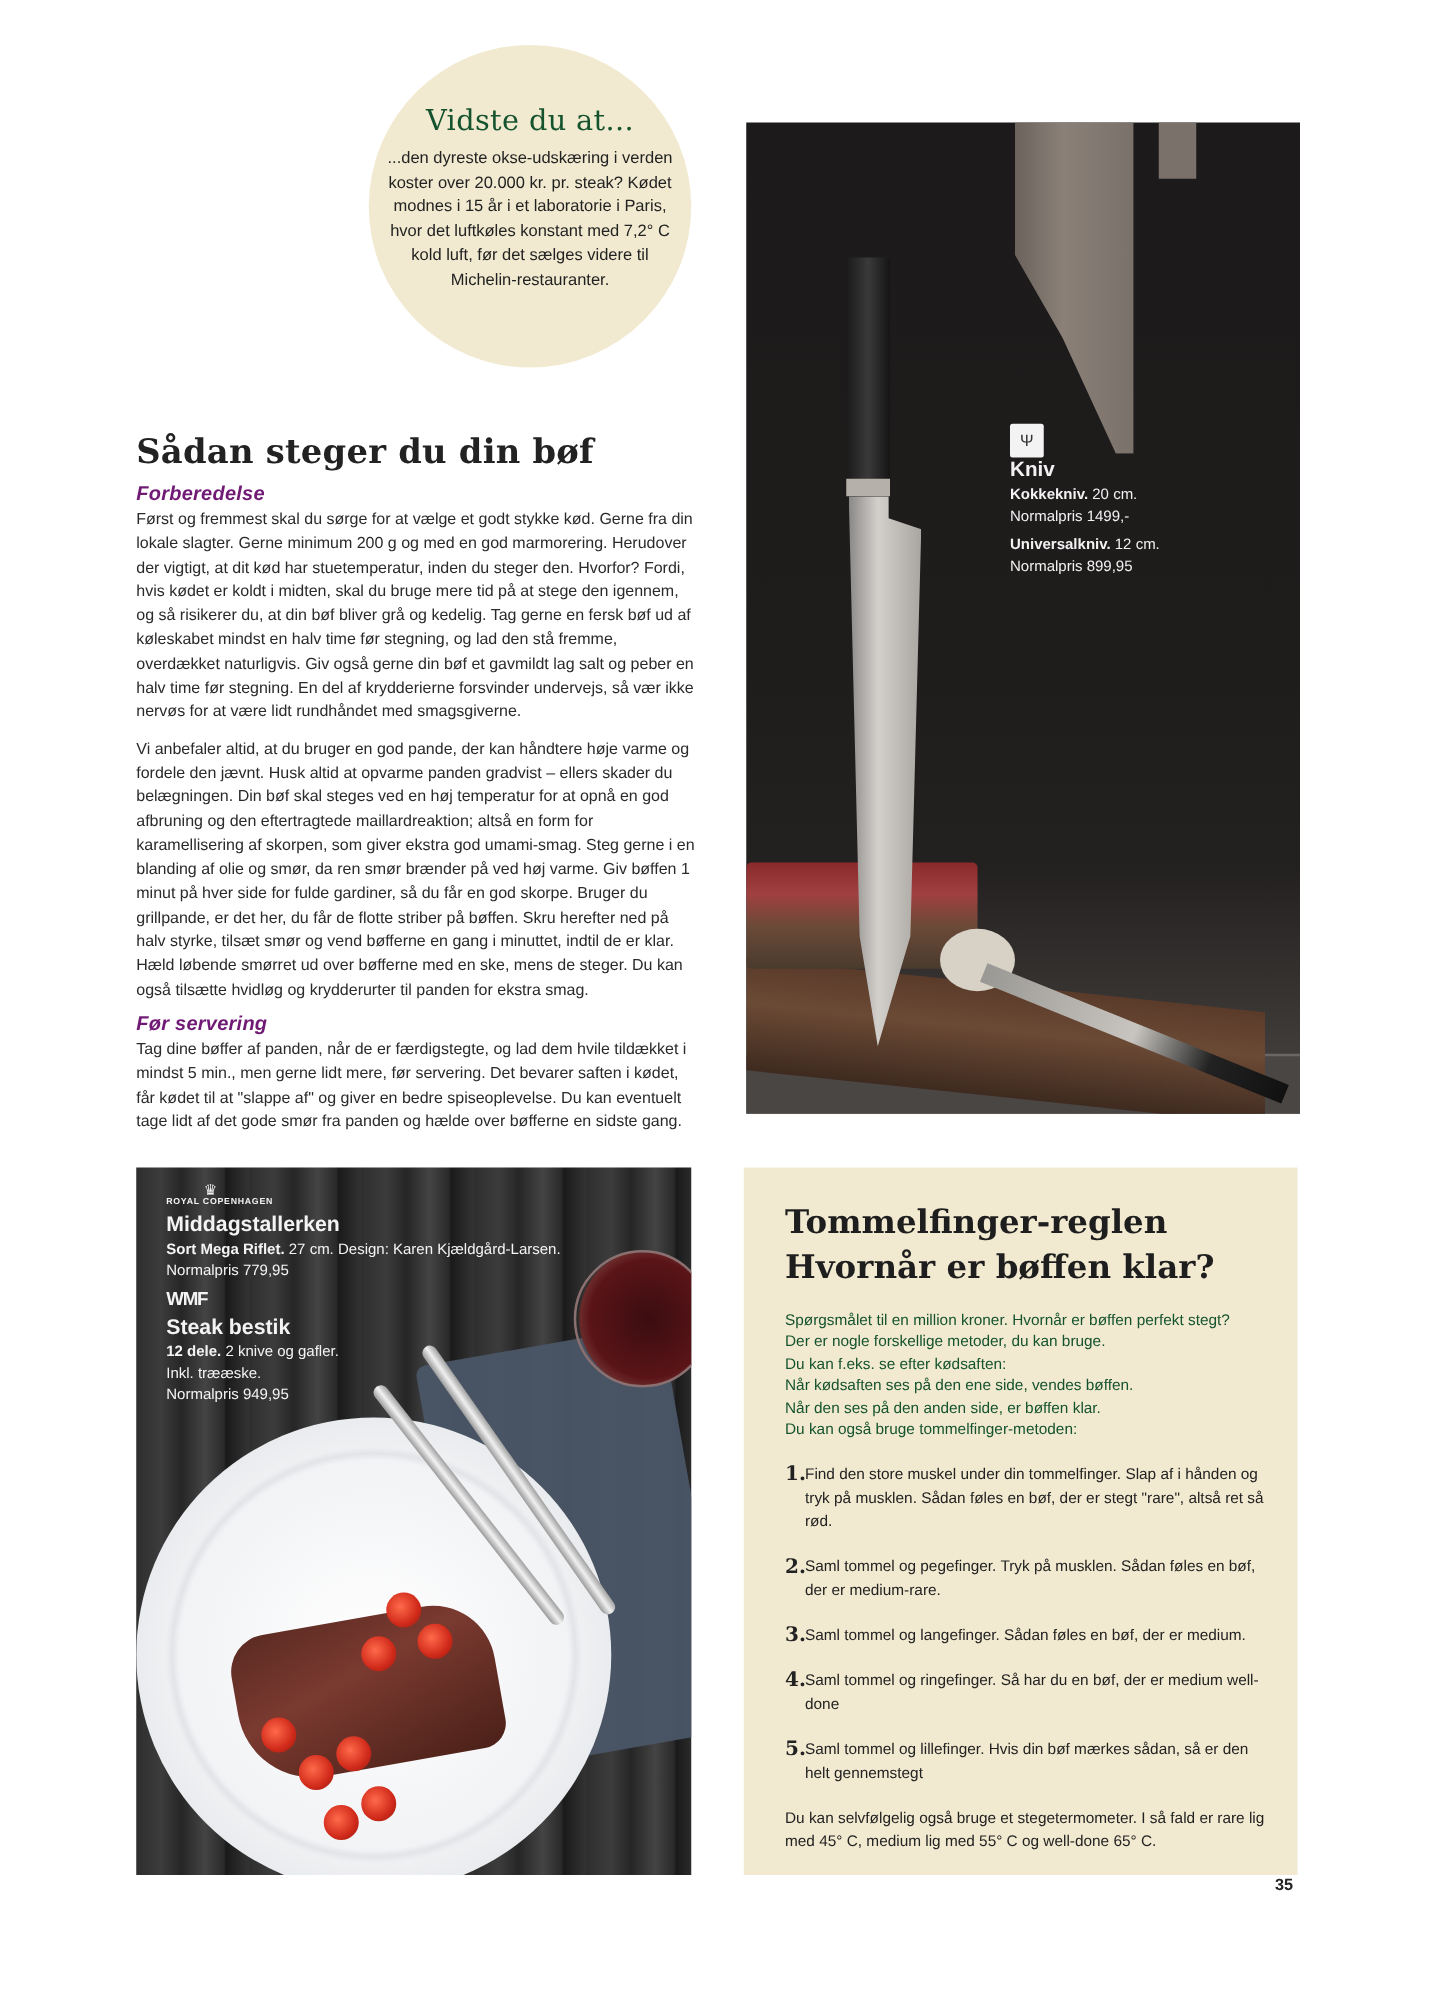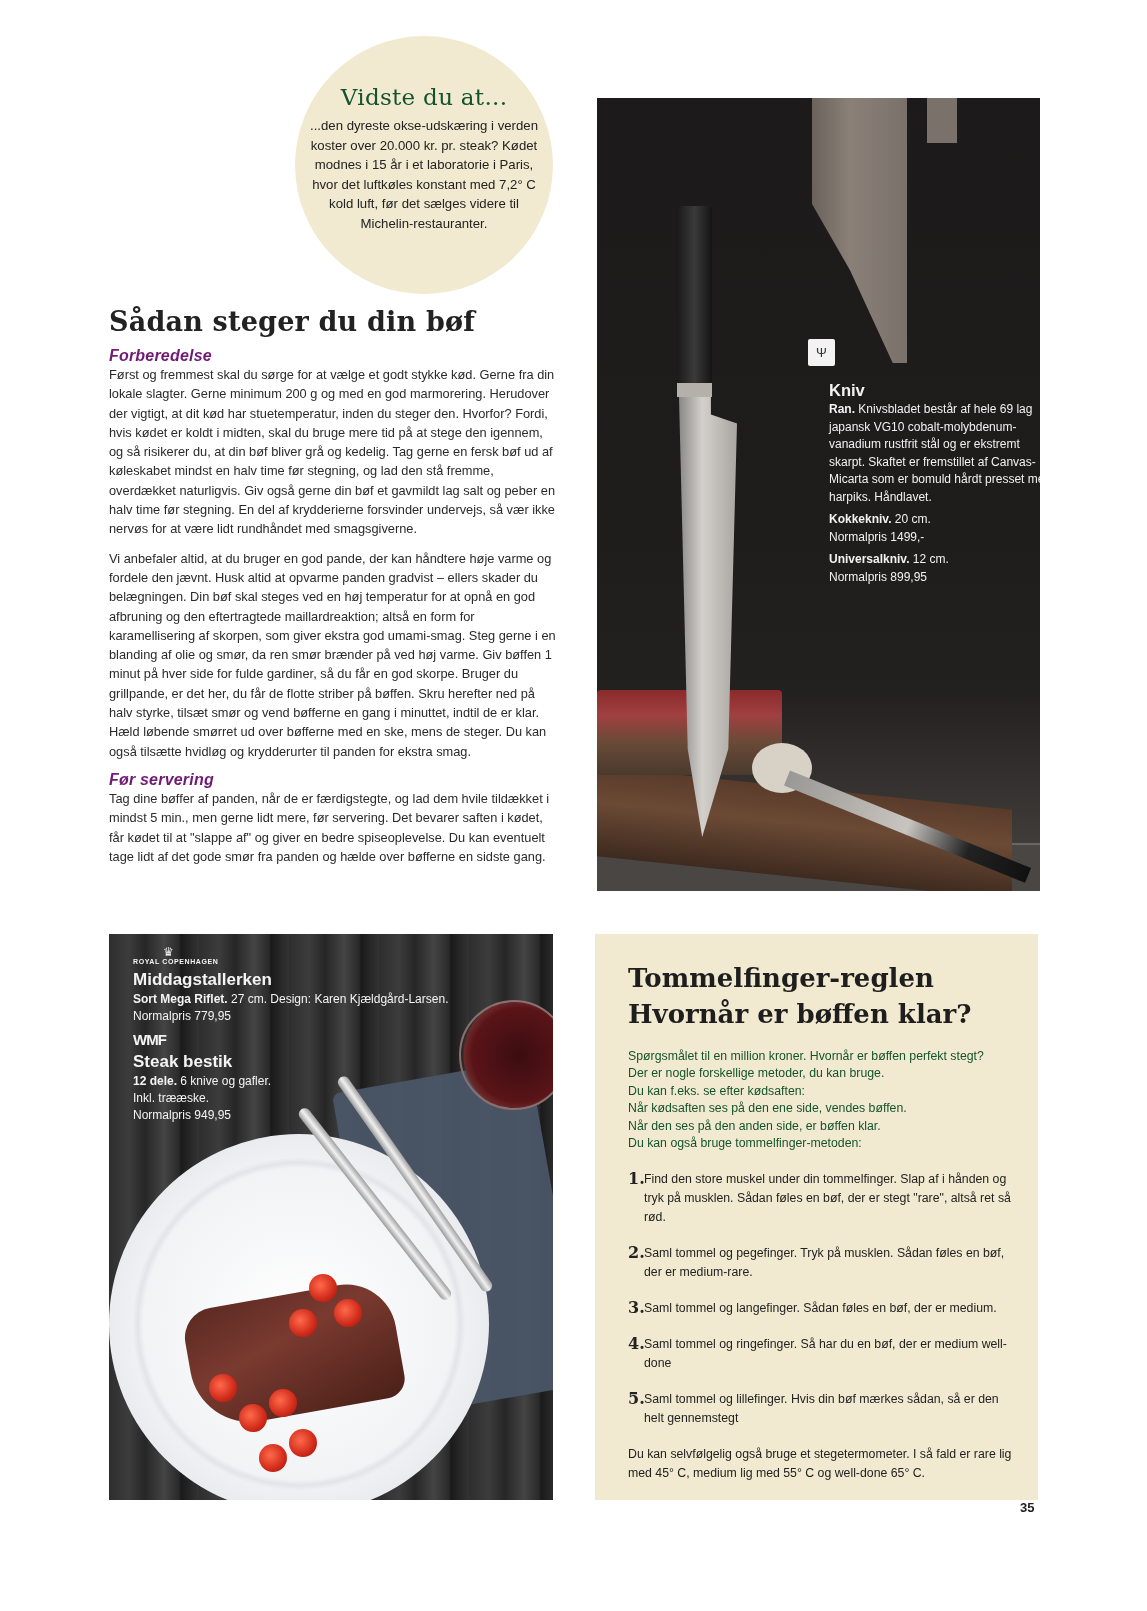--- a/index.html
+++ b/index.html
@@ -11,21 +11,21 @@
     position: absolute; left: 295px; top: 36px; width: 258px; height: 258px;
     border-radius: 50%; background: #f1ead0;
     display: flex; flex-direction: column; align-items: center; padding-top: 48px;
     text-align: center;
   }
   .fact-title { font-family: "DejaVu Serif", serif; font-weight: normal; font-size: 23px; color: #14532d; letter-spacing: 0.3px; }
   .fact-body { margin-top: 6px; font-size: 13.2px; line-height: 19.5px; color: #222; width: 240px; }
 
   
   .article { position: absolute; left: 109px; top: 306px; width: 448px; }
-  .article-title { font-family: "DejaVu Serif", serif; font-weight: bold; font-size: 27px; color: #222; letter-spacing: 0.2px; margin-bottom: 10px; }
+  .article-title { font-family: "DejaVu Serif", serif; font-weight: bold; font-size: 27px; color: #222; letter-spacing: 0.2px; margin-bottom: 10px; margin-top: 40px; }
   .sec-head { font-weight: bold; font-size: 16px; color: #701a75; line-height: 18px; letter-spacing: 0.2px; font-style: italic; }
   .sec-body { font-size: 12.8px; line-height: 19.3px; color: #2a2a2a; margin-bottom: 10px; text-align: left; }
 
   
   .knife-photo {
     position: absolute; left: 597px; top: 98px; width: 443px; height: 793px; overflow: hidden;
     background: linear-gradient(180deg, #1c1a1a 0%, #1f1c1c 55%, #232020 75%, #3a3634 90%, #4a4644 100%);
   }
   .towel { position: absolute; left: 215px; top: 0; width: 95px; height: 265px;
     background: linear-gradient(90deg, #6a625b, #8a8078 40%, #7a716a);
@@ -36,21 +36,21 @@
   .knife-blade { position: absolute; left: 82px; top: 299px; width: 58px; height: 440px;
     background: linear-gradient(90deg,#8a8886,#d3d0cc 40%,#a9a6a2);
     clip-path: polygon(0 0, 55% 0, 55% 4%, 100% 6%, 85% 80%, 40% 100%, 15% 80%); }
   .board { position: absolute; left: 0; top: 690px; width: 415px; height: 90px; background: linear-gradient(180deg,#5a3b2a,#6b4a35 40%,#3e2a1f); transform: skewY(6deg); }
   .meat { position: absolute; left: 0; top: 592px; width: 185px; height: 85px; background: linear-gradient(180deg,#8a2a2a,#a04040 30%,#6b4a38 60%,#4a3a2e); border-radius: 4px; }
   .garlic { position: absolute; left: 155px; top: 645px; width: 60px; height: 50px; background: #d8d2c6; border-radius: 50%; }
   .small-knife { position: absolute; left: 190px; top: 672px; width: 260px; height: 16px; background: linear-gradient(90deg,#9a9894,#c8c5c0 50%,#222 75%,#111); transform: rotate(22deg); transform-origin: left center; }
   .counter-edge { position: absolute; left: 0; top: 745px; width: 100%; height: 48px; background: #4a4644; border-top: 2px solid #6a6664; }
 
   .brand-badge { position: absolute; left: 211px; top: 241px; width: 27px; height: 27px; background: #f3f3f3; border-radius: 2px; display: flex; align-items: center; justify-content: center; font-size: 13px; color: #333; }
-  .knife-info { position: absolute; left: 211px; top: 281px; width: 225px; color: #f2f2f2; margin-left: 21px; }
+  .knife-info { position: absolute; left: 211px; top: 267px; width: 225px; color: #f2f2f2; }
   .knife-info .p-title { font-weight: bold; font-size: 16.5px; line-height: 22px; }
   .knife-info .p-body { font-size: 12px; line-height: 17.5px; margin-bottom: 5px; }
   .knife-info b { font-weight: bold; }
 
   
   .plate-photo {
     position: absolute; left: 109px; top: 934px; width: 444px; height: 566px; overflow: hidden;
     background: repeating-linear-gradient(90deg, #2e2e2e 0px, #3c3c3c 20px, #262626 36px, #444 55px, #2a2a2a 70px, #1a1a1a 72px, #333 90px);
   }
   .napkin { position: absolute; left: 250px; top: 140px; width: 200px; height: 330px; background: #4a5566; transform: rotate(-10deg); opacity: 0.95; border-radius: 8px; }
@@ -112,21 +112,20 @@
   <div class="meat"></div>
   <div class="knife-handle"></div>
   <div class="knife-bolster"></div>
   <div class="knife-blade"></div>
   <div class="garlic"></div>
   <div class="small-knife"></div>
 
   <div class="brand-badge">Ψ</div>
   <div class="knife-info">
     <div class="p-title">Kniv</div>
-    <div class="p-body"><b>Ran.</b><span> Knivsbladet består af hele 69 lag japansk VG10 cobalt-molybdenum-vanadium rustfrit stål og er ekstremt skarpt. Skaftet er fremstillet af Canvas-Micarta som er bomuld hårdt presset med harpiks. Håndlavet.</span></div>
     <div class="p-body"><b>Kokkekniv.</b><span> 20 cm.</span><br><span>Normalpris 1499,-</span></div>
     <div class="p-body"><b>Universalkniv.</b><span> 12 cm.</span><br><span>Normalpris 899,95</span></div>
   </div>
 </div>
 
 <div class="plate-photo">
   <div class="napkin"></div>
   <div class="wine-glass"></div>
   <div class="plate">
     <div class="steak"></div>
@@ -146,21 +145,21 @@
     <div class="rc-logo">
       <span class="rc-crown">♛</span>
       <span class="rc-name">ROYAL COPENHAGEN</span>
     </div>
     <div class="p-title">Middagstallerken</div>
     <div class="p-body"><b>Sort Mega Riflet.</b><span> 27 cm. Design: Karen Kjældgård-Larsen.</span></div>
     <div class="p-body">Normalpris 779,95</div>
 
     <div class="wmf-logo">WMF</div>
     <div class="p-title">Steak bestik</div>
-    <div class="p-body"><b>12 dele.</b><span> 6 knive og gafler.</span></div>
+    <div class="p-body"><b>12 dele.</b><span> 2 knive og gafler.</span></div>
     <div class="p-body">Inkl. trææske.</div>
     <div class="p-body">Normalpris 949,95</div>
   </div>
 </div>
 
 <div class="tip-box">
   <div class="tip-title">
     <div>Tommelfinger-reglen</div>
     <div>Hvornår er bøffen klar?</div>
   </div>

